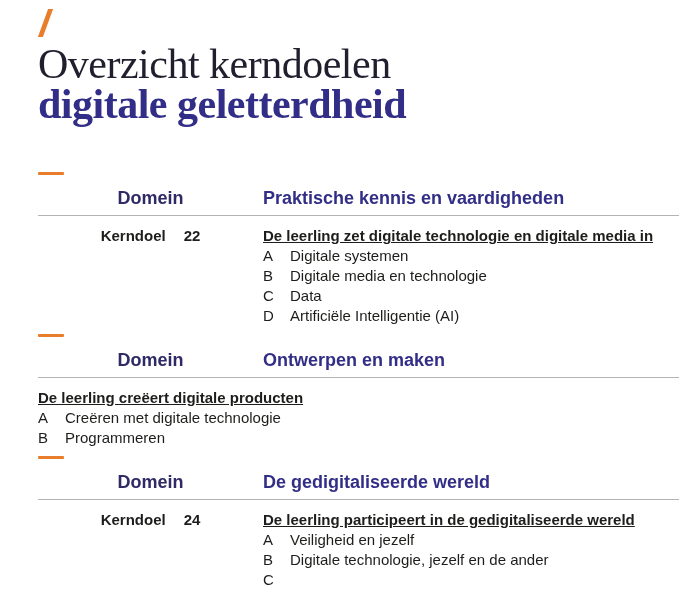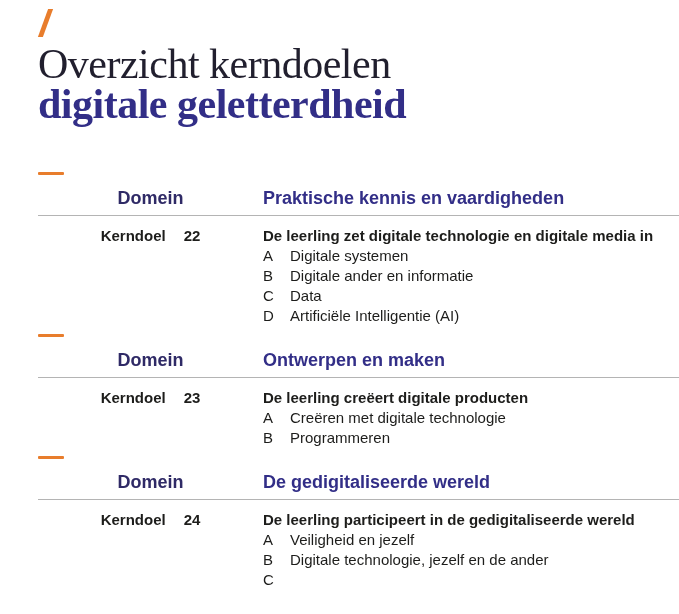--- a/index.html
+++ b/index.html
@@ -62,21 +62,21 @@
     width: 641px;
   }
   .kern-row {
     display: flex;
     margin: 10px 0 0 38px;
     font-size: 15px;
     line-height: 20px;
   }
   .kern-col1 { font-weight: 700; }
   .kern-num { margin-left: 18px; }
-  .kern-title { font-weight: 700; line-height: 20px; }
+  .kern-title { font-weight: 700; line-height: 20px; text-decoration: underline; }
   .items { list-style: none; }
   .item { display: flex; line-height: 20px; }
   .item .letter { width: 27px; flex: none; }
 </style>
 </head>
 <body>
 
 <div class="slash"></div>
 
 <h1 class="page-title">
@@ -97,21 +97,21 @@
     </div>
     <div class="col2">
       <div class="kern-title">De leerling zet digitale technologie en digitale media in</div>
       <ul class="items">
         <li class="item">
           <span class="letter">A</span>
           <span>Digitale systemen</span>
         </li>
         <li class="item">
           <span class="letter">B</span>
-          <span>Digitale ander en informatie</span>
+          <span>Digitale media en technologie</span>
         </li>
         <li class="item">
           <span class="letter">C</span>
           <span>Data</span>
         </li>
         <li class="item">
           <span class="letter">D</span>
           <span>Artificiële Intelligentie (AI)</span>
         </li>
       </ul>
@@ -120,23 +120,20 @@
 </div>
 
 <div class="section">
   <div class="dash"></div>
   <div class="header-row">
     <div class="col1 domein-label">Domein</div>
     <div class="col2 domain-title">Ontwerpen en maken</div>
   </div>
   <hr class="divider">
   <div class="kern-row">
-    <div class="col1 kern-col1">
-      <span>Kerndoel</span><span class="kern-num">23</span>
-    </div>
     <div class="col2">
       <div class="kern-title">De leerling creëert digitale producten</div>
       <ul class="items">
         <li class="item">
           <span class="letter">A</span>
           <span>Creëren met digitale technologie</span>
         </li>
         <li class="item">
           <span class="letter">B</span>
           <span>Programmeren</span>

